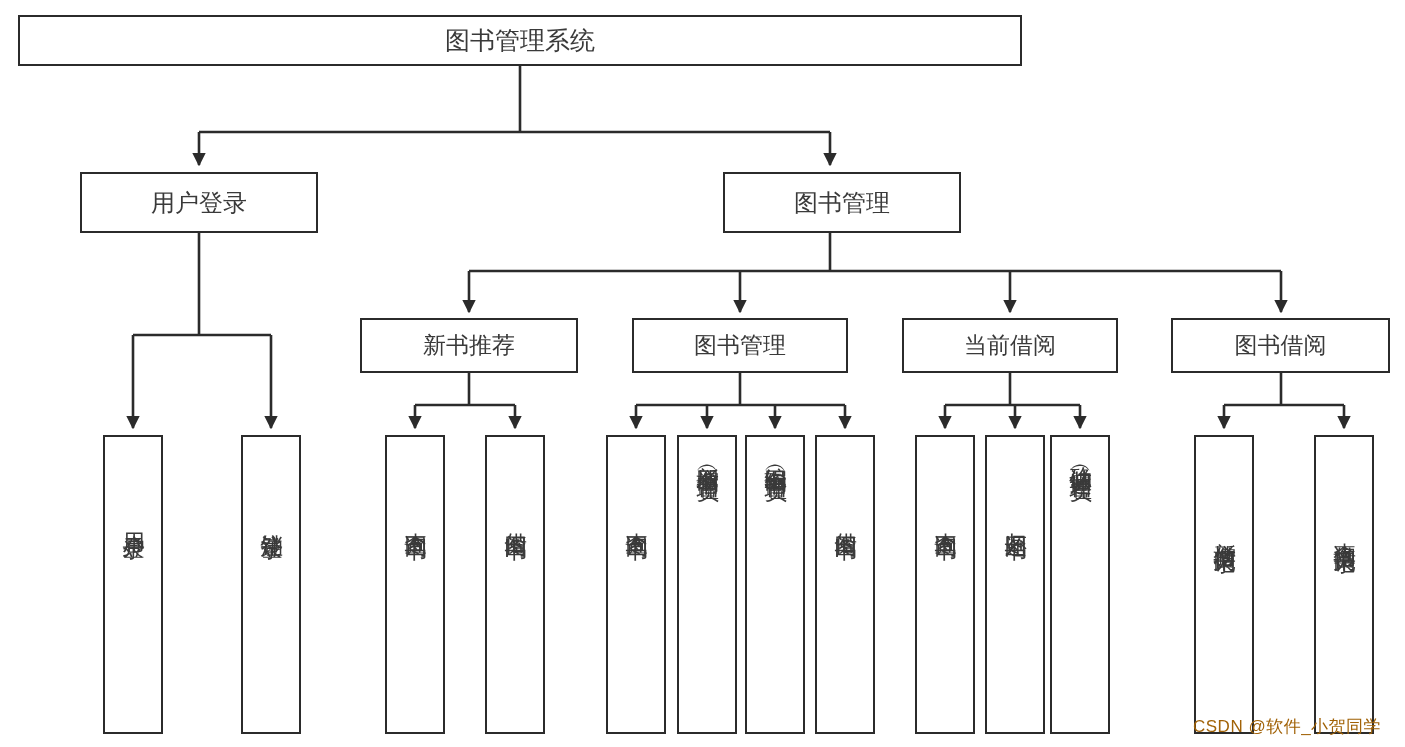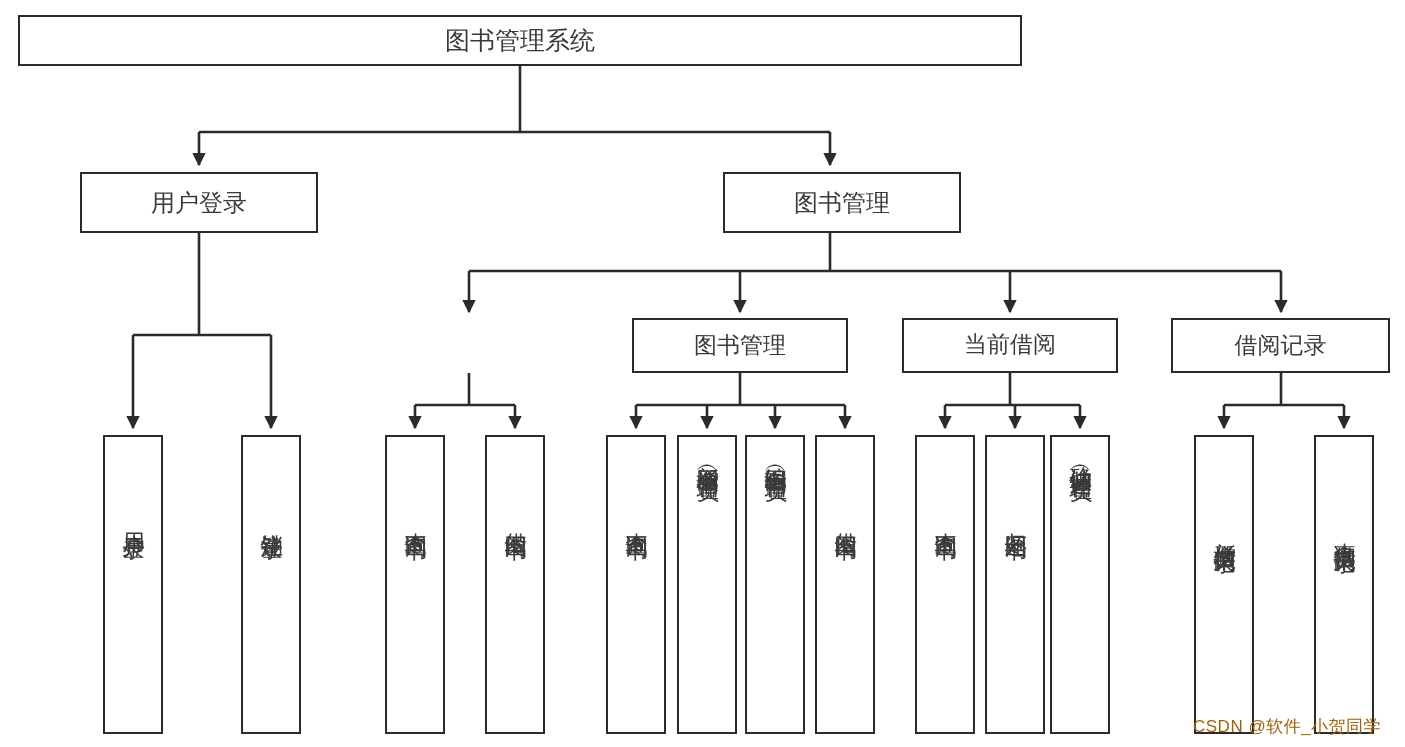--- a/index.html
+++ b/index.html
@@ -140,28 +140,31 @@
     <span class="label">图书管理系统</span>
   </div>
 
   <div class="node node-l1" style="left:80px; top:172px; width:238px; height:61px;">
     <span class="label">用户登录</span>
   </div>
   <div class="node node-l1" style="left:723px; top:172px; width:238px; height:61px;">
     <span class="label">图书管理</span>
   </div>
 
+  <div class="node node-l2" style="left:360px; top:318px; width:218px; height:55px;">
+    <span class="label">新书推荐</span>
+  </div>
   <div class="node node-l2" style="left:632px; top:318px; width:216px; height:55px;">
     <span class="label">图书管理</span>
   </div>
-  <div class="node node-l2" style="left:902px; top:318px; width:216px; height:55px;font-family:Liberation Serif, serif;">
+  <div class="node node-l2" style="left:902px; top:318px; width:216px; height:55px;">
     <span class="label">当前借阅</span>
   </div>
   <div class="node node-l2" style="left:1171px; top:318px; width:219px; height:55px;">
-    <span class="label">借阅记录</span>
+    <span class="label">图书借阅</span>
   </div>
 
   <div class="node node-leaf leaf-mid" style="left:103px; top:435px; width:60px; height:299px;">
     <span class="label">用户登录</span>
   </div>
   <div class="node node-leaf leaf-mid" style="left:241px; top:435px; width:60px; height:299px;">
     <span class="label">注销登录</span>
   </div>
 
   <div class="node node-leaf leaf-mid" style="left:385px; top:435px; width:60px; height:299px;">

